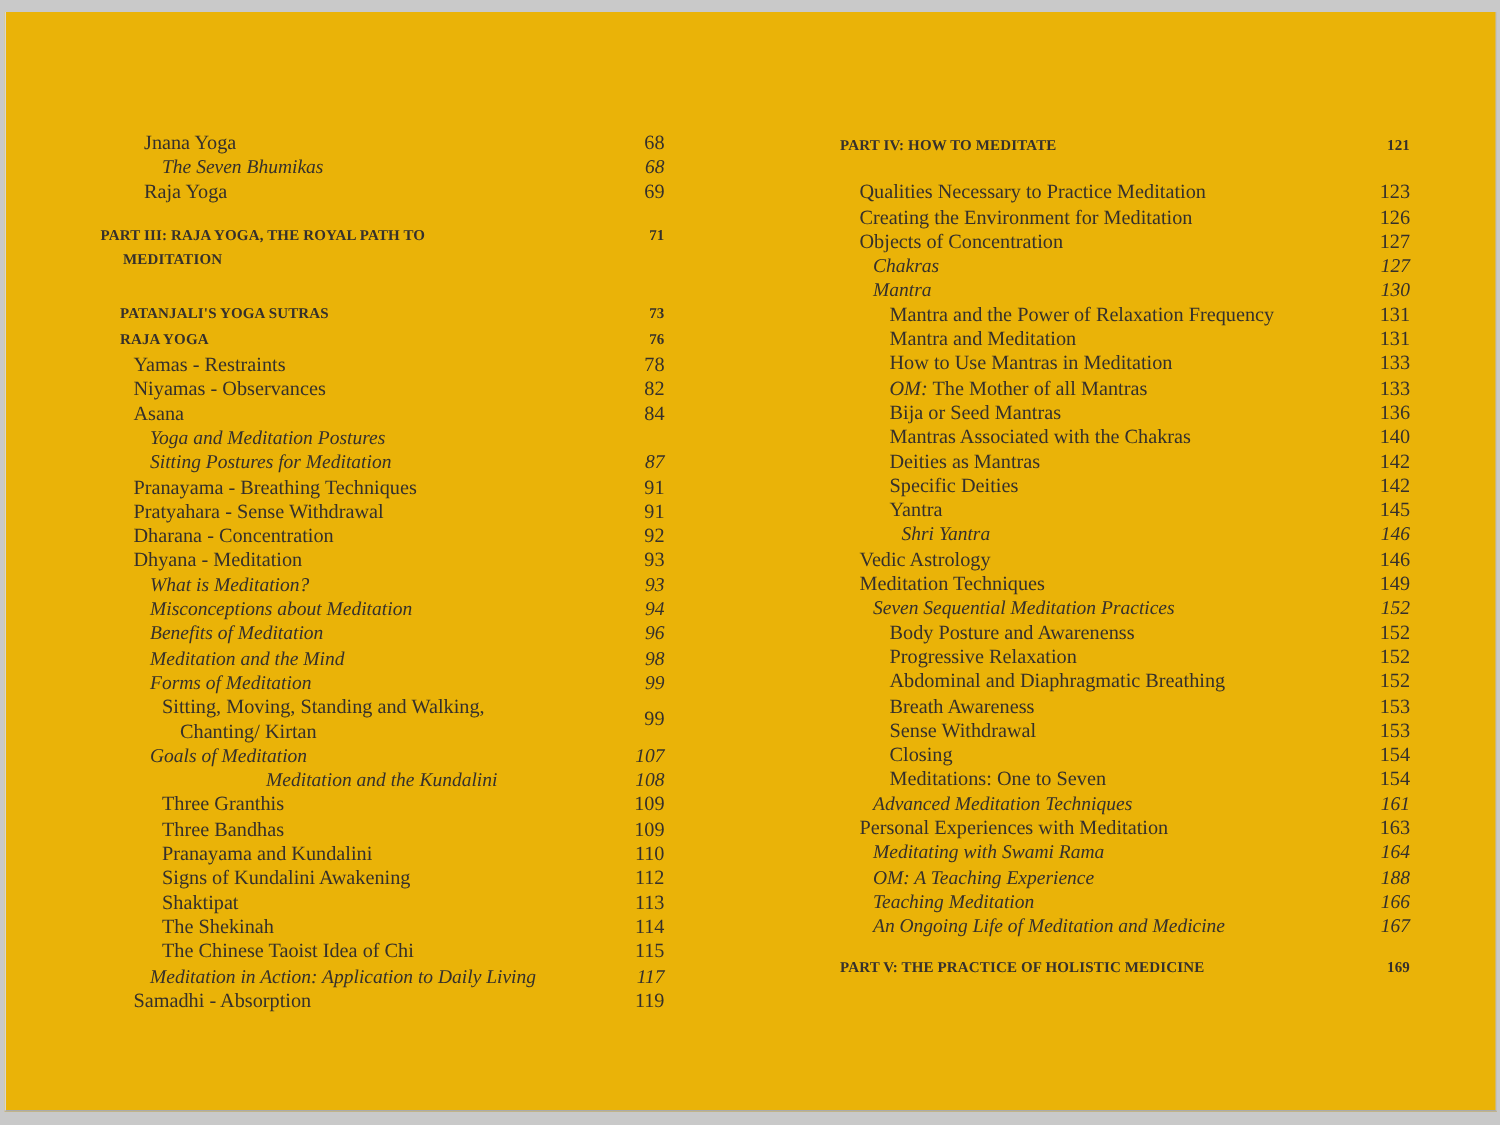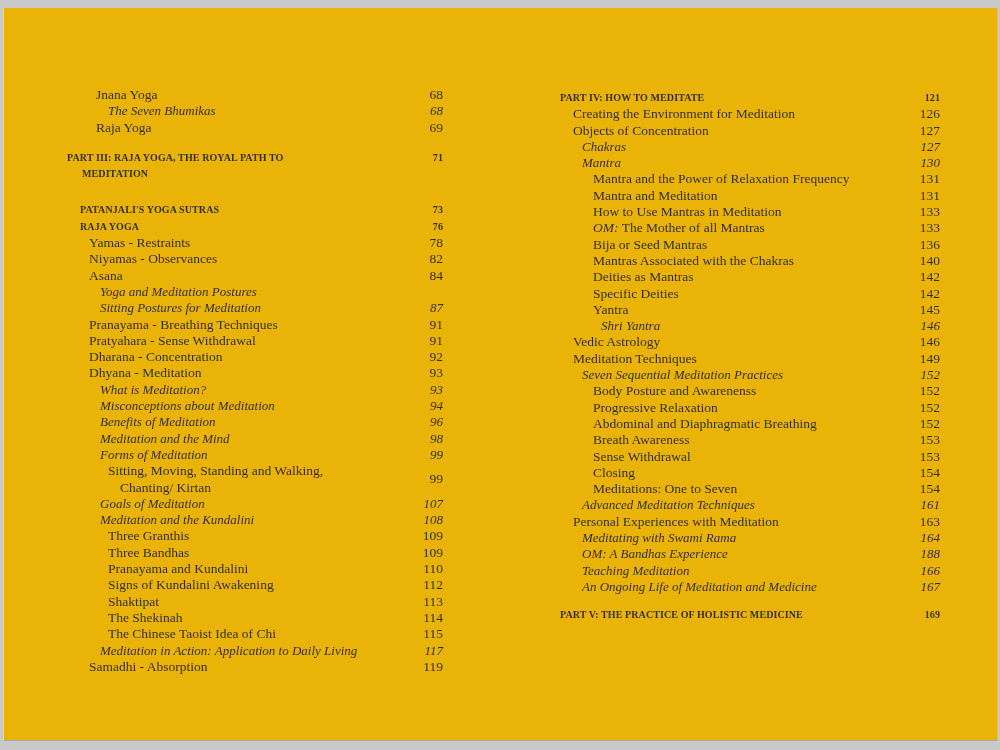--- a/index.html
+++ b/index.html
@@ -166,21 +166,21 @@
           </div>
           <div class="entry-num">99</div>
         </div>
         <div class="entry italic">
           <div class="entry-text" style="padding-left: 33px;">
             <div class="line">Goals of Meditation</div>
           </div>
           <div class="entry-num">107</div>
         </div>
         <div class="entry italic">
-          <div class="entry-text" style="padding-left: 33px;">
+          <div class="entry-text" style="padding-left: 33px; text-align: center;">
             <div class="line">Meditation and the Kundalini</div>
           </div>
           <div class="entry-num">108</div>
         </div>
         <div class="entry regular">
           <div class="entry-text" style="padding-left: 41px;">
             <div class="line">Three Granthis</div>
           </div>
           <div class="entry-num">109</div>
         </div>
@@ -233,20 +233,26 @@
           <div class="entry-num">119</div>
         </div>
       </div>
     <div id="col-right" class="toc-col">
         <div class="entry bold">
           <div class="entry-text" style="padding-left: 0px;">
             <div class="line">PART IV: HOW TO MEDITATE</div>
           </div>
           <div class="entry-num">121</div>
         </div>
+        <div class="entry regular" style="margin-top: 14px;">
+          <div class="entry-text" style="padding-left: 13px;">
+            <div class="line">Qualities Necessary to Practice Meditation</div>
+          </div>
+          <div class="entry-num">123</div>
+        </div>
         <div class="entry regular">
           <div class="entry-text" style="padding-left: 13px;">
             <div class="line">Creating the Environment for Meditation</div>
           </div>
           <div class="entry-num">126</div>
         </div>
         <div class="entry regular">
           <div class="entry-text" style="padding-left: 13px;">
             <div class="line">Objects of Concentration</div>
           </div>
@@ -397,21 +403,21 @@
           <div class="entry-num">163</div>
         </div>
         <div class="entry italic">
           <div class="entry-text" style="padding-left: 22px;">
             <div class="line">Meditating with Swami Rama</div>
           </div>
           <div class="entry-num">164</div>
         </div>
         <div class="entry italic">
           <div class="entry-text" style="padding-left: 22px;">
-            <div class="line">OM: A Bandhas Experience</div>
+            <div class="line">OM: A Teaching Experience</div>
           </div>
           <div class="entry-num">188</div>
         </div>
         <div class="entry italic">
           <div class="entry-text" style="padding-left: 22px;">
             <div class="line">Teaching Meditation</div>
           </div>
           <div class="entry-num">166</div>
         </div>
         <div class="entry italic">

